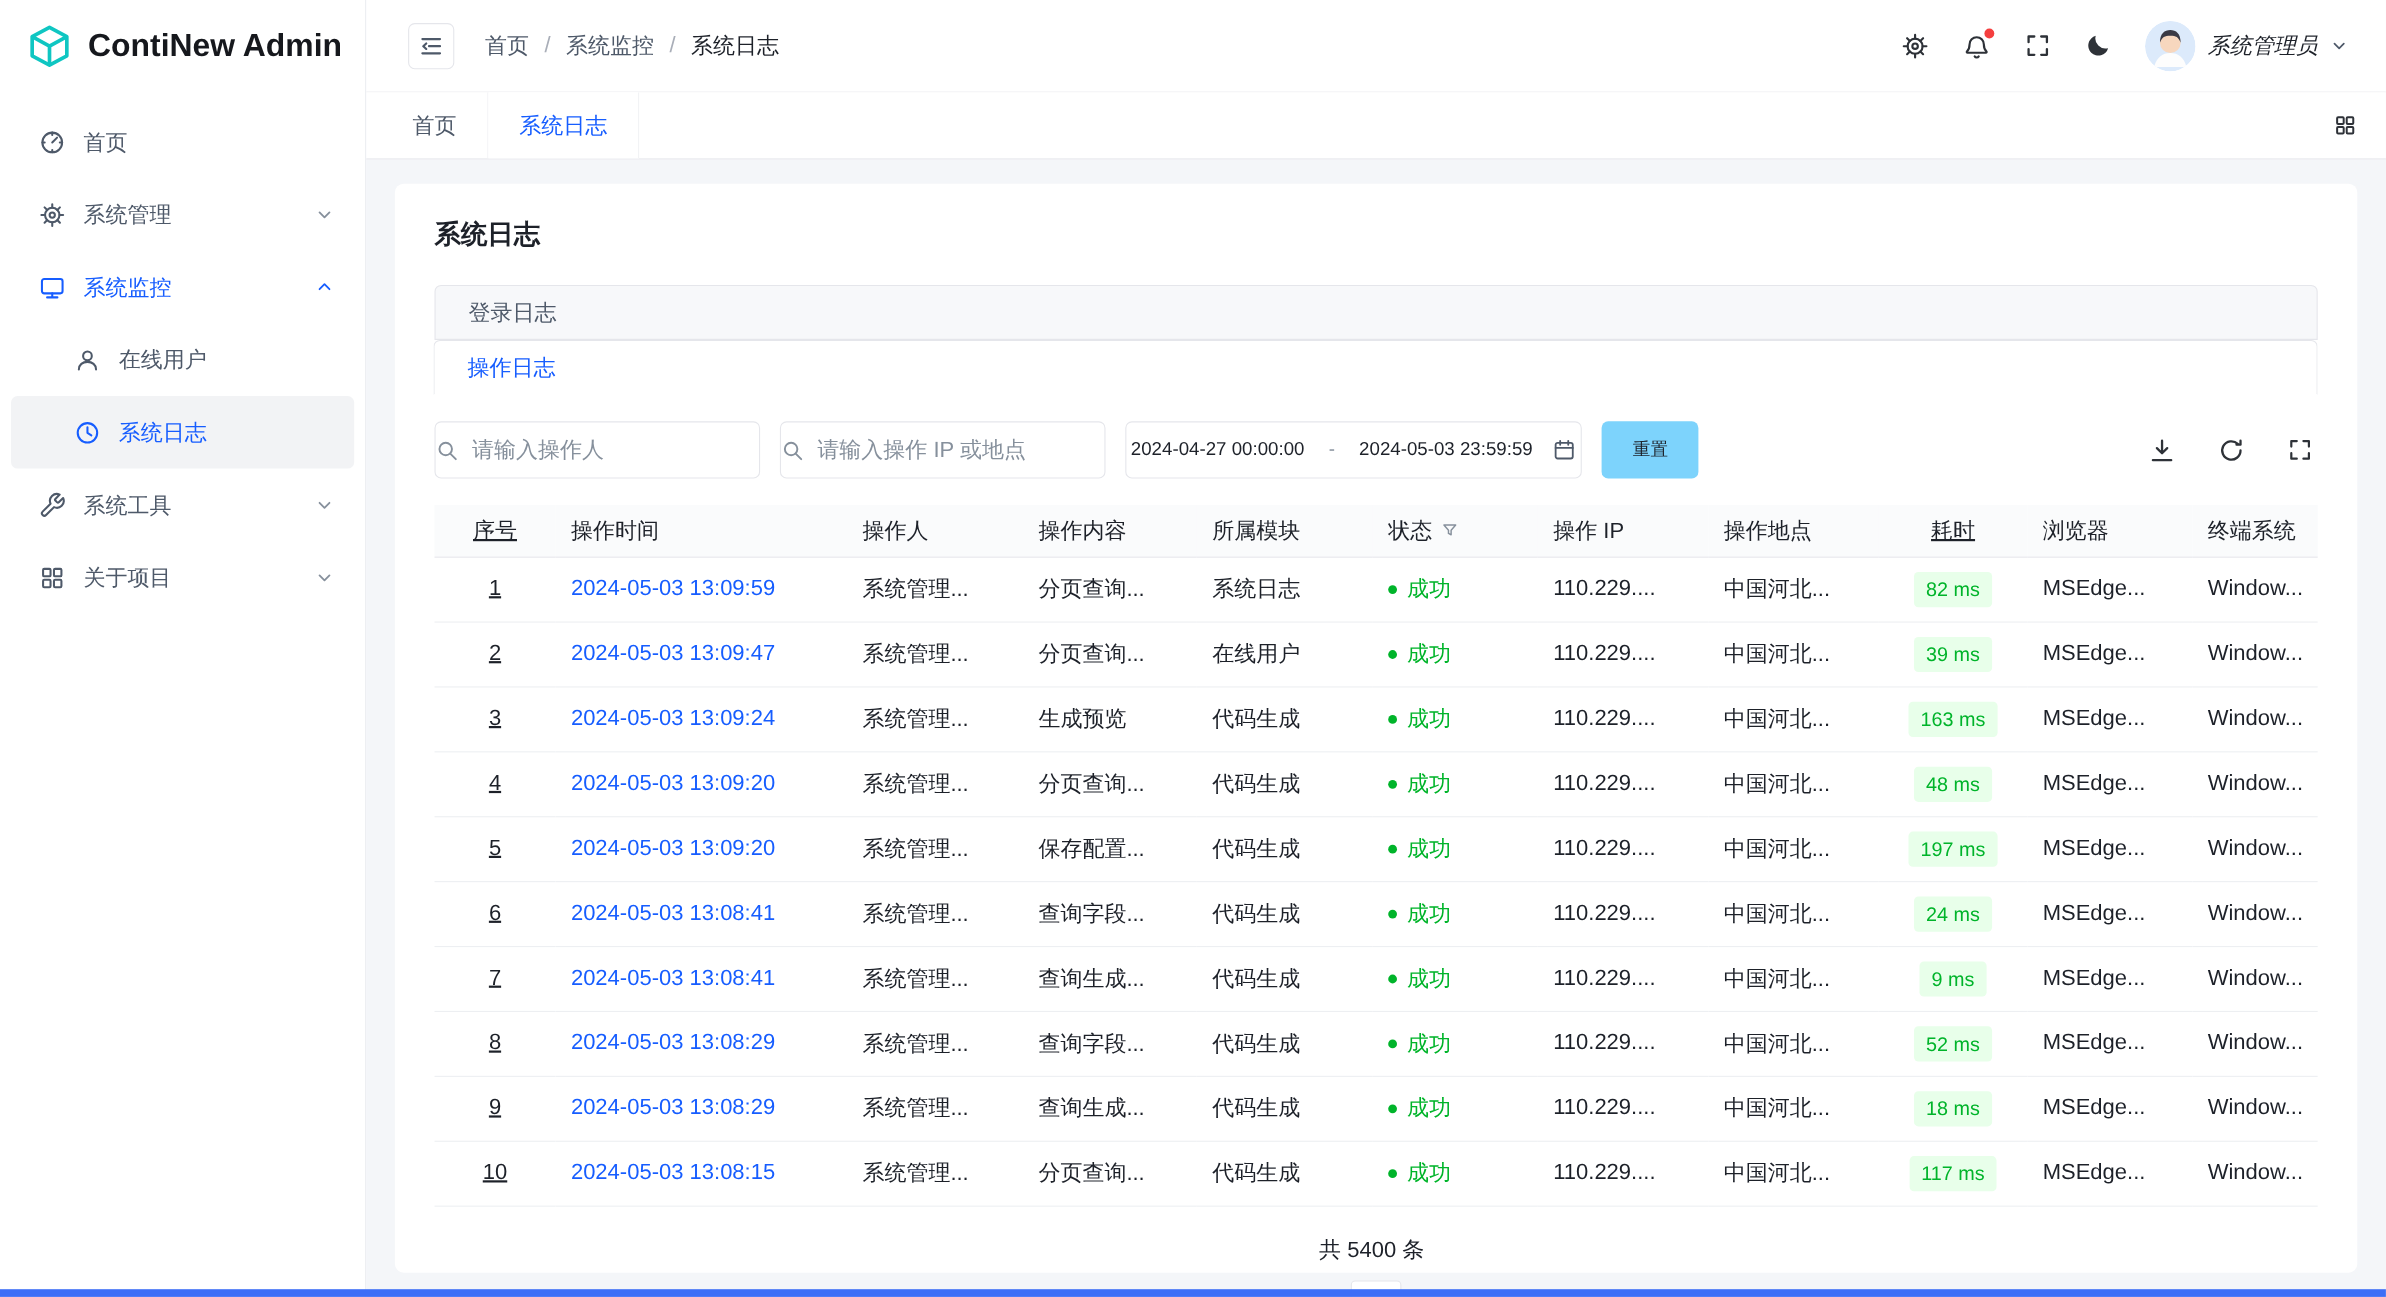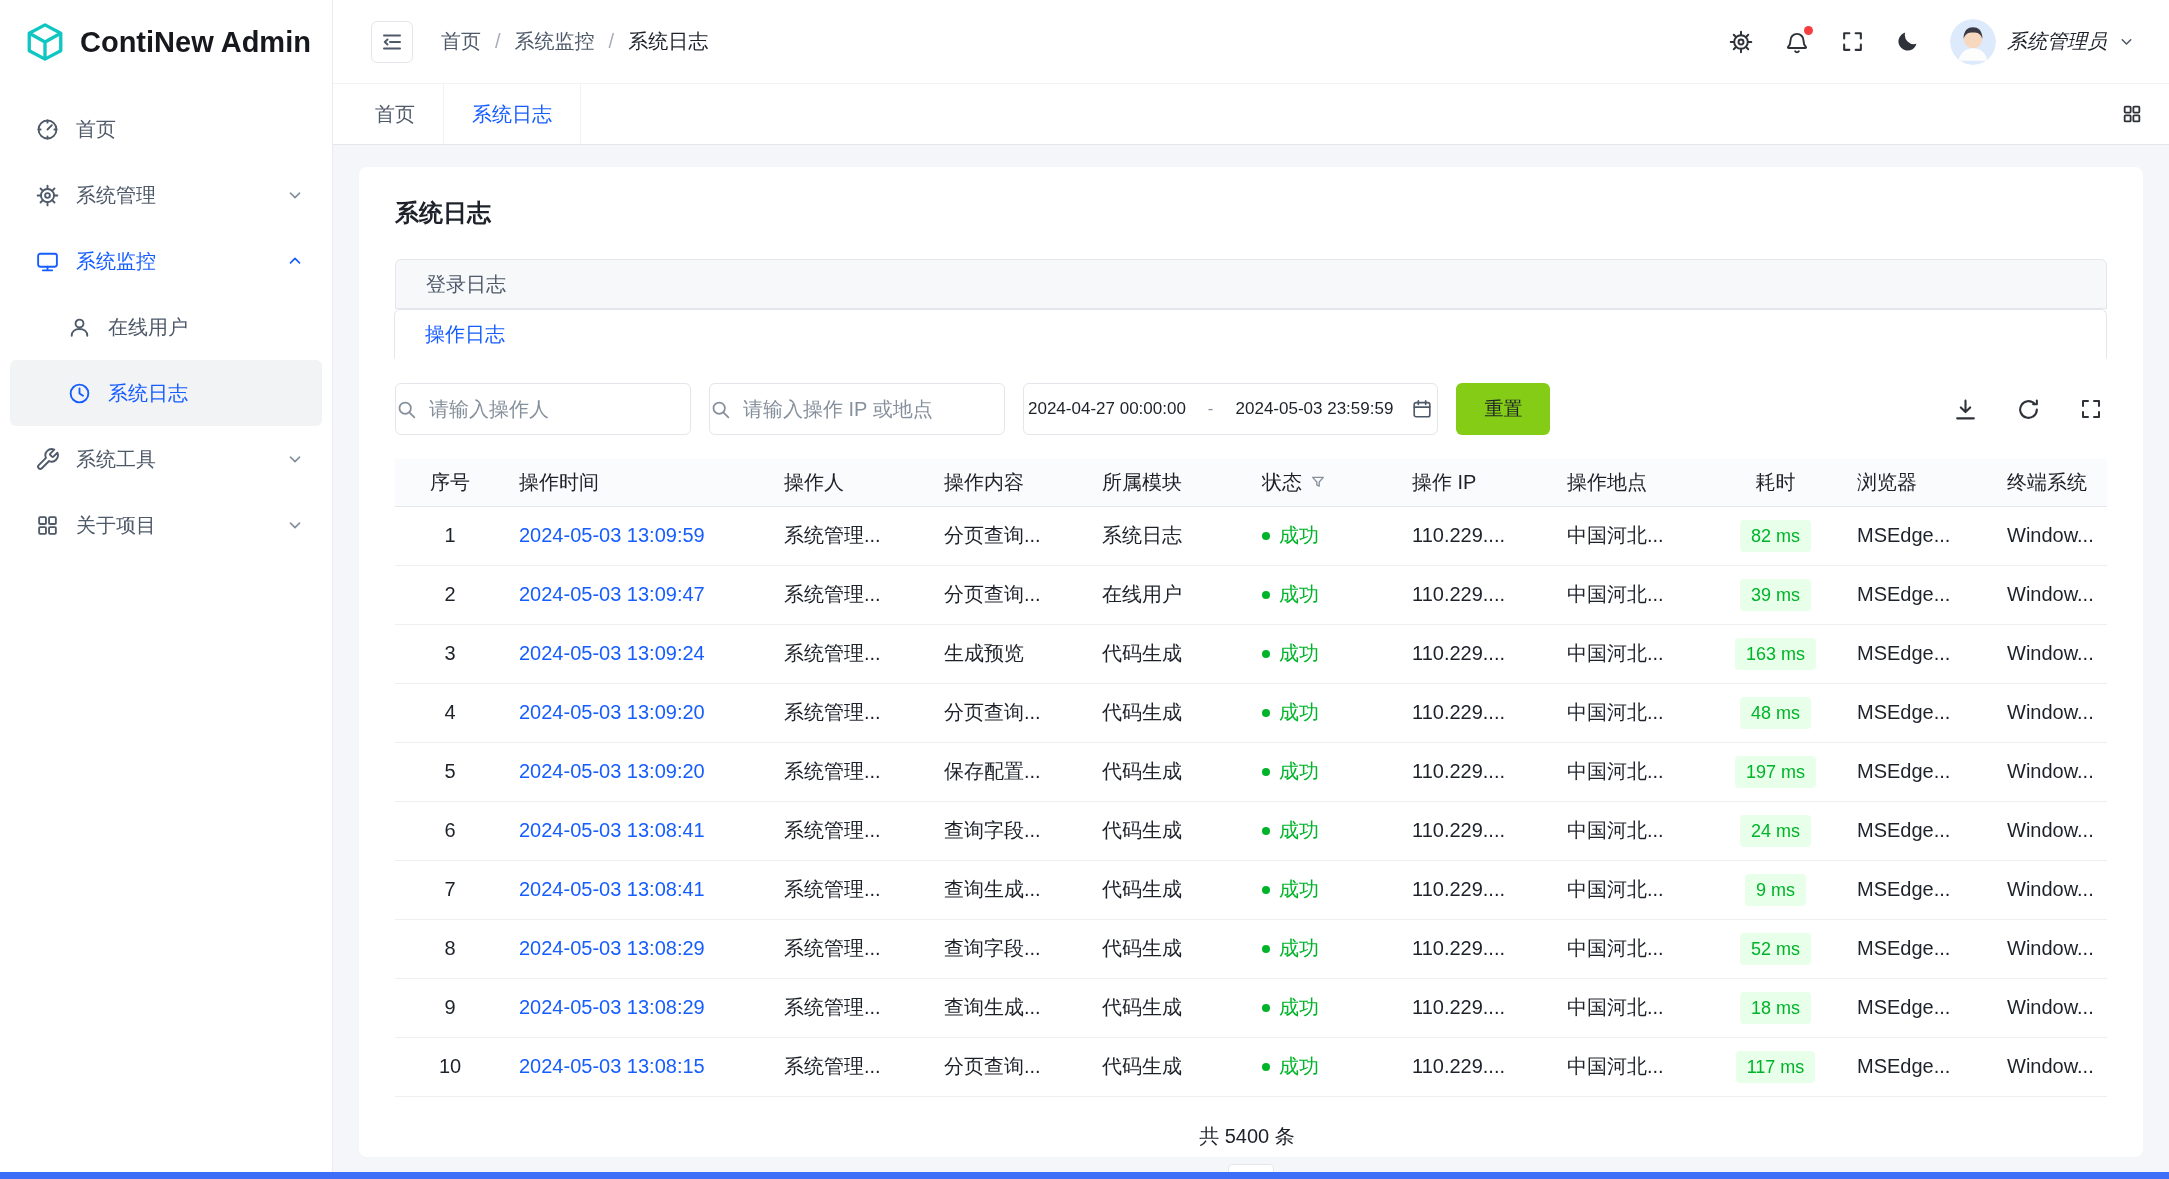--- a/index.html
+++ b/index.html
@@ -65,31 +65,31 @@
   .filter-row { display:flex; align-items:center; gap:18px; margin-top:24px; }
   .search-input { width:296px; height:52px; border:1px solid #E5E6EB; border-radius:6px; background:#fff;
     display:flex; align-items:center; gap:10px; padding:0 0; color:#86909C; }
   .search-input input { border:none; outline:none; flex:1; min-width:0; font-size:20px;
     font-family:inherit; color:#1D2129; background:transparent; }
   .search-input input::placeholder { color:#86909C; }
   .date-range { height:52px; border:1px solid #E5E6EB; border-radius:6px; background:#fff;
     display:flex; align-items:center; padding:0 4px; font-size:17px; color:#1D2129; cursor:pointer; }
   .dr-sep { color:#86909C; padding:0 22px; }
   .dr-icon { color:#4E5969; margin-left:18px; display:flex; }
-  .reset-btn { height:52px; padding:0 28px; border:none; border-radius:6px; background:#84cc16;
-    font-size:19px; font-family:inherit; color:#1D2129; cursor:pointer; }
+  .reset-btn { height:52px; padding:0 28px; border:none; border-radius:6px; background:#7dd3fc;
+    font-size:16px; font-family:inherit; color:#1D2129; cursor:pointer; }
   .filter-actions { margin-left:auto; display:flex; align-items:center; gap:38px; color:#4E5969; padding-right:4px; }
 
   
   .log-table { width:100%; margin-top:24px; border-collapse:collapse; table-layout:fixed; }
   .log-table th { background:#FAFBFC; font-weight:500; text-align:left; font-size:20px; color:#1D2129;
     height:47px; padding:0 14px; border-bottom:1px solid #E5E6EB; white-space:nowrap; }
   .log-table td { font-size:20px; color:#1D2129; height:59px; padding:0 14px;
     border-bottom:1px solid #EDEFF2; white-space:nowrap; overflow:hidden; }
-  .log-table .center { text-align:center; }
+  .log-table .center { text-align:center;text-decoration:underline; }
   .th-inner { display:inline-flex; align-items:center; gap:8px; }
   .funnel { color:#86909C; display:flex; cursor:pointer; }
   .time-link { color:#165DFF; cursor:pointer; }
   .status-wrap { display:inline-flex; align-items:center; gap:9px; color:#00B42A; }
   .status-dot { width:8px; height:8px; border-radius:50%; background:#00B42A; display:inline-block; }
   .cost-badge { display:inline-block; background:#E8FFEA; color:#00B42A; font-size:18px;
     line-height:1; padding:7px 11px; border-radius:4px; }
 
   
   .pagination { display:flex; align-items:center; justify-content:flex-end; gap:14px; margin-top:26px; font-size:20px;flex-direction:column; }

